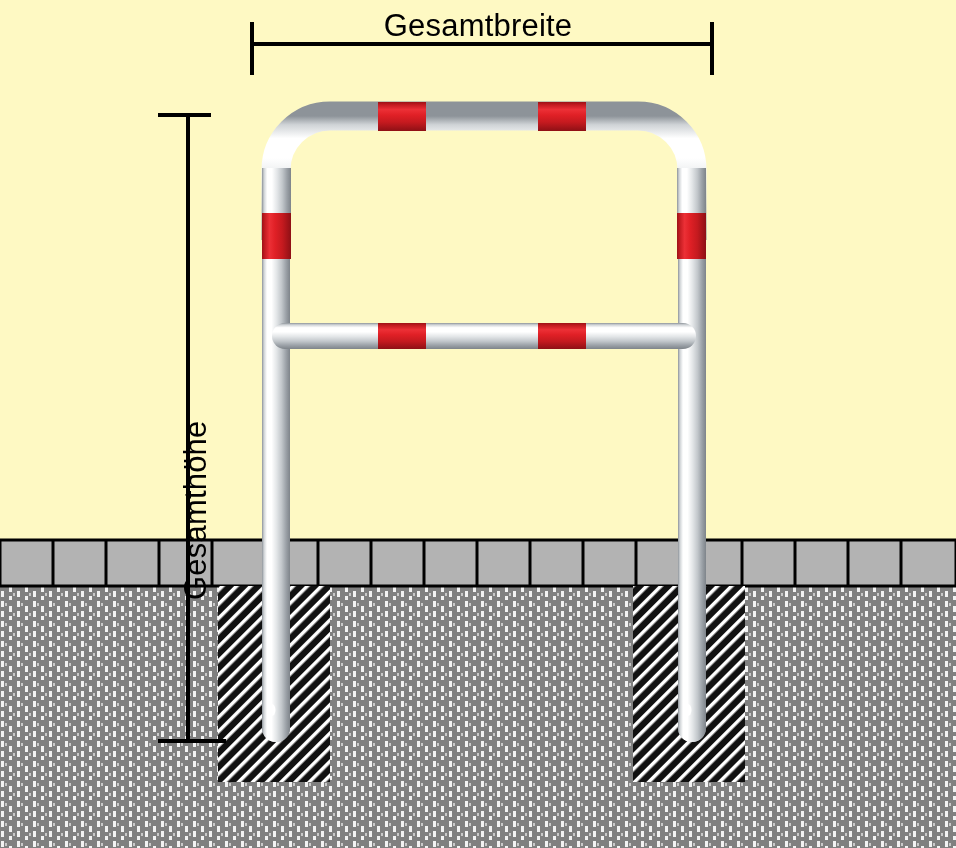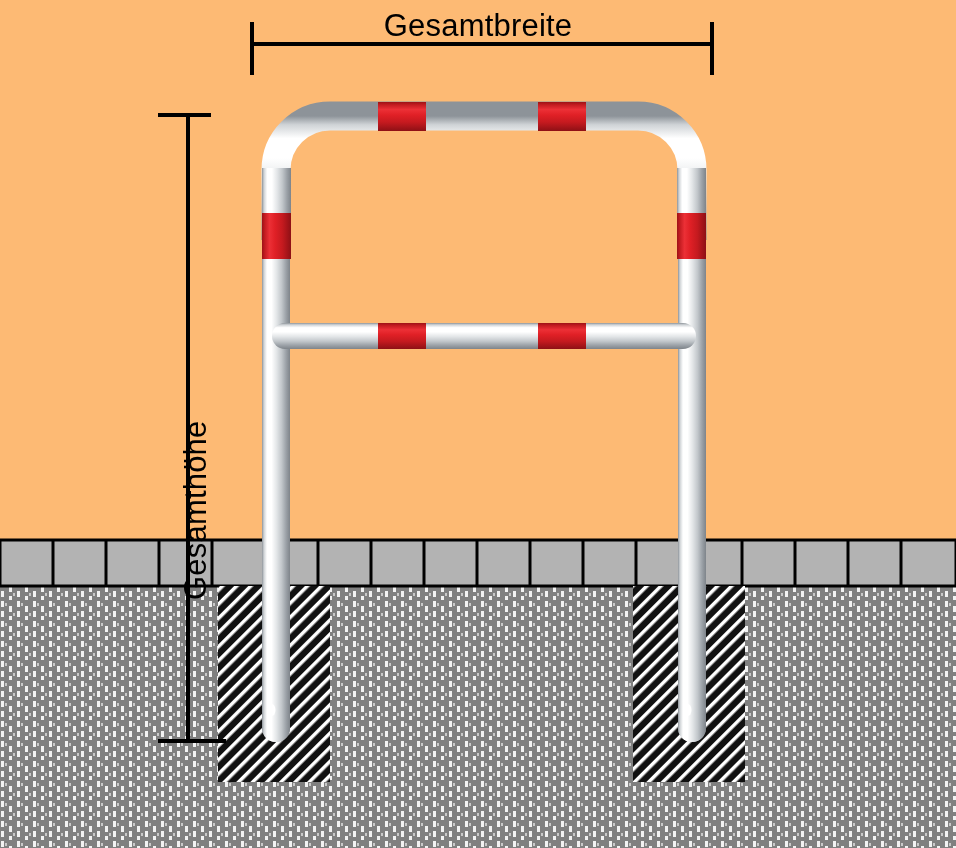--- a/index.html
+++ b/index.html
@@ -1,17 +1,17 @@
 <!DOCTYPE html>
 <html><head>
 <meta charset="utf-8">
 <style>
   html,body{margin:0;padding:0;background:#ffffff;}
   body{width:956px;height:848px;font-family:"Liberation Sans",sans-serif;overflow:hidden;}
-  #stage{position:relative;width:956px;height:848px;background:#fdba74;}
+  #stage{position:relative;width:956px;height:848px;background:#fef9c3;}
   #stage svg{position:absolute;left:0;top:0;}
   .dimlabel{
     position:absolute;
     font-family:"Liberation Sans",sans-serif;
     color:#000000;
     white-space:nowrap;
     user-select:none;
   }
   #label-width{
     font-size:31px;

